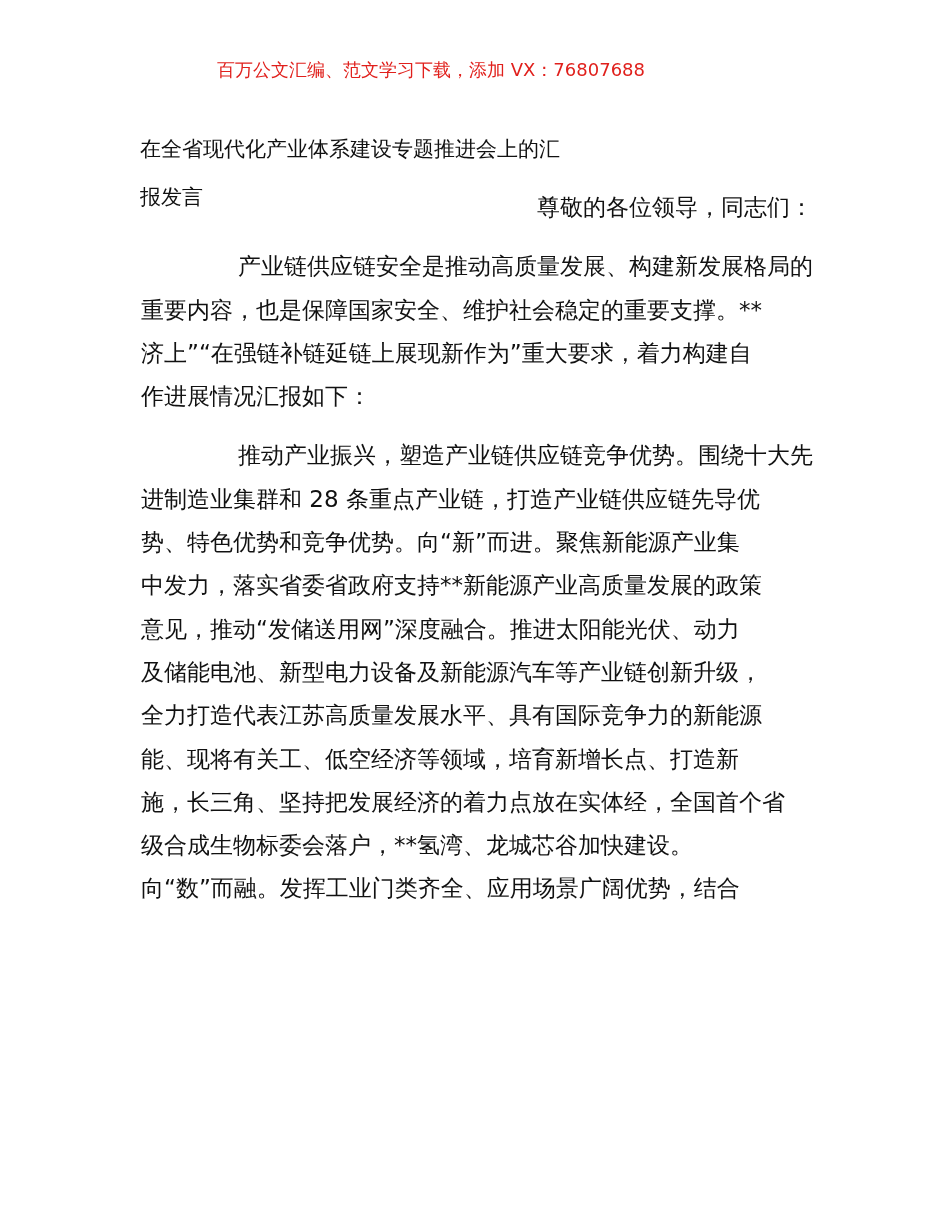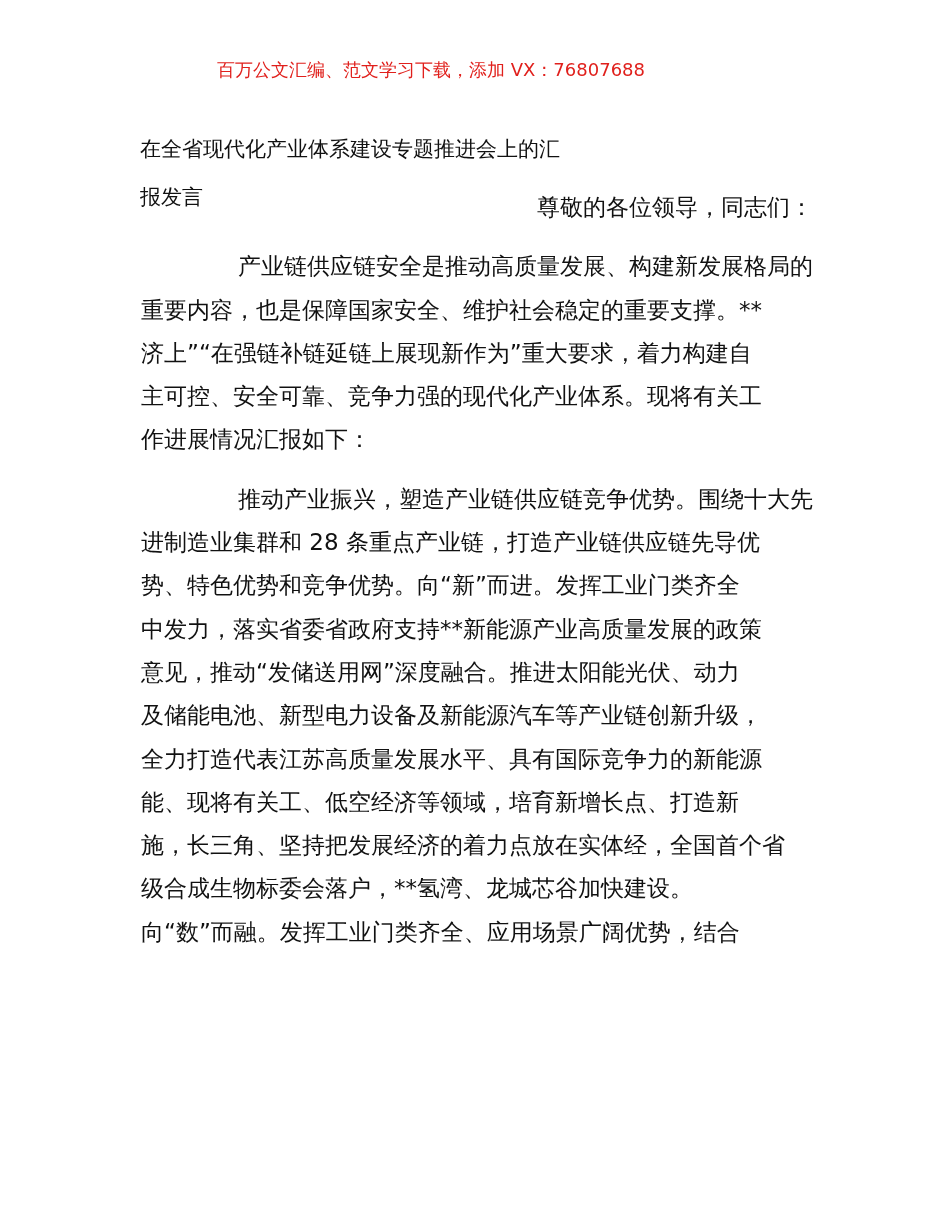--- a/index.html
+++ b/index.html
@@ -87,29 +87,28 @@
 
   <div class="body-text">
 
     <span class="line indent">尊敬的各位领导，同志们：</span>
     <div class="para-gap"></div>
 
     <div>
       <span class="line indent">产业链供应链安全是推动高质量发展、构建新发展格局的</span>
       <span class="line">重要内容，也是保障国家安全、维护社会稳定的重要支撑。**</span>
       <span class="line">济上”“在强链补链延链上展现新作为”重大要求，着力构建自</span>
-      <span class="line">主可控、安全可靠、竞争力强的现代化产业体系。现将有关工</span>
       <span class="line">作进展情况汇报如下：</span>
     </div>
     <div class="para-gap"></div>
 
     <div>
       <span class="line indent">推动产业振兴，塑造产业链供应链竞争优势。围绕十大先</span>
       <span class="line">进制造业集群和 28 条重点产业链，打造产业链供应链先导优</span>
-      <span class="line">势、特色优势和竞争优势。向“新”而进。发挥工业门类齐全</span>
+      <span class="line">势、特色优势和竞争优势。向“新”而进。聚焦新能源产业集</span>
       <span class="line">中发力，落实省委省政府支持**新能源产业高质量发展的政策</span>
       <span class="line">意见，推动“发储送用网”深度融合。推进太阳能光伏、动力</span>
       <span class="line">及储能电池、新型电力设备及新能源汽车等产业链创新升级，</span>
       <span class="line">全力打造代表江苏高质量发展水平、具有国际竞争力的新能源</span>
       <span class="line">能、现将有关工、低空经济等领域，培育新增长点、打造新</span>
       <span class="line">施，长三角、坚持把发展经济的着力点放在实体经，全国首个省</span>
       <span class="line">级合成生物标委会落户，**氢湾、龙城芯谷加快建设。</span>
       <span class="line">向“数”而融。发挥工业门类齐全、应用场景广阔优势，结合</span>
     </div>
 

